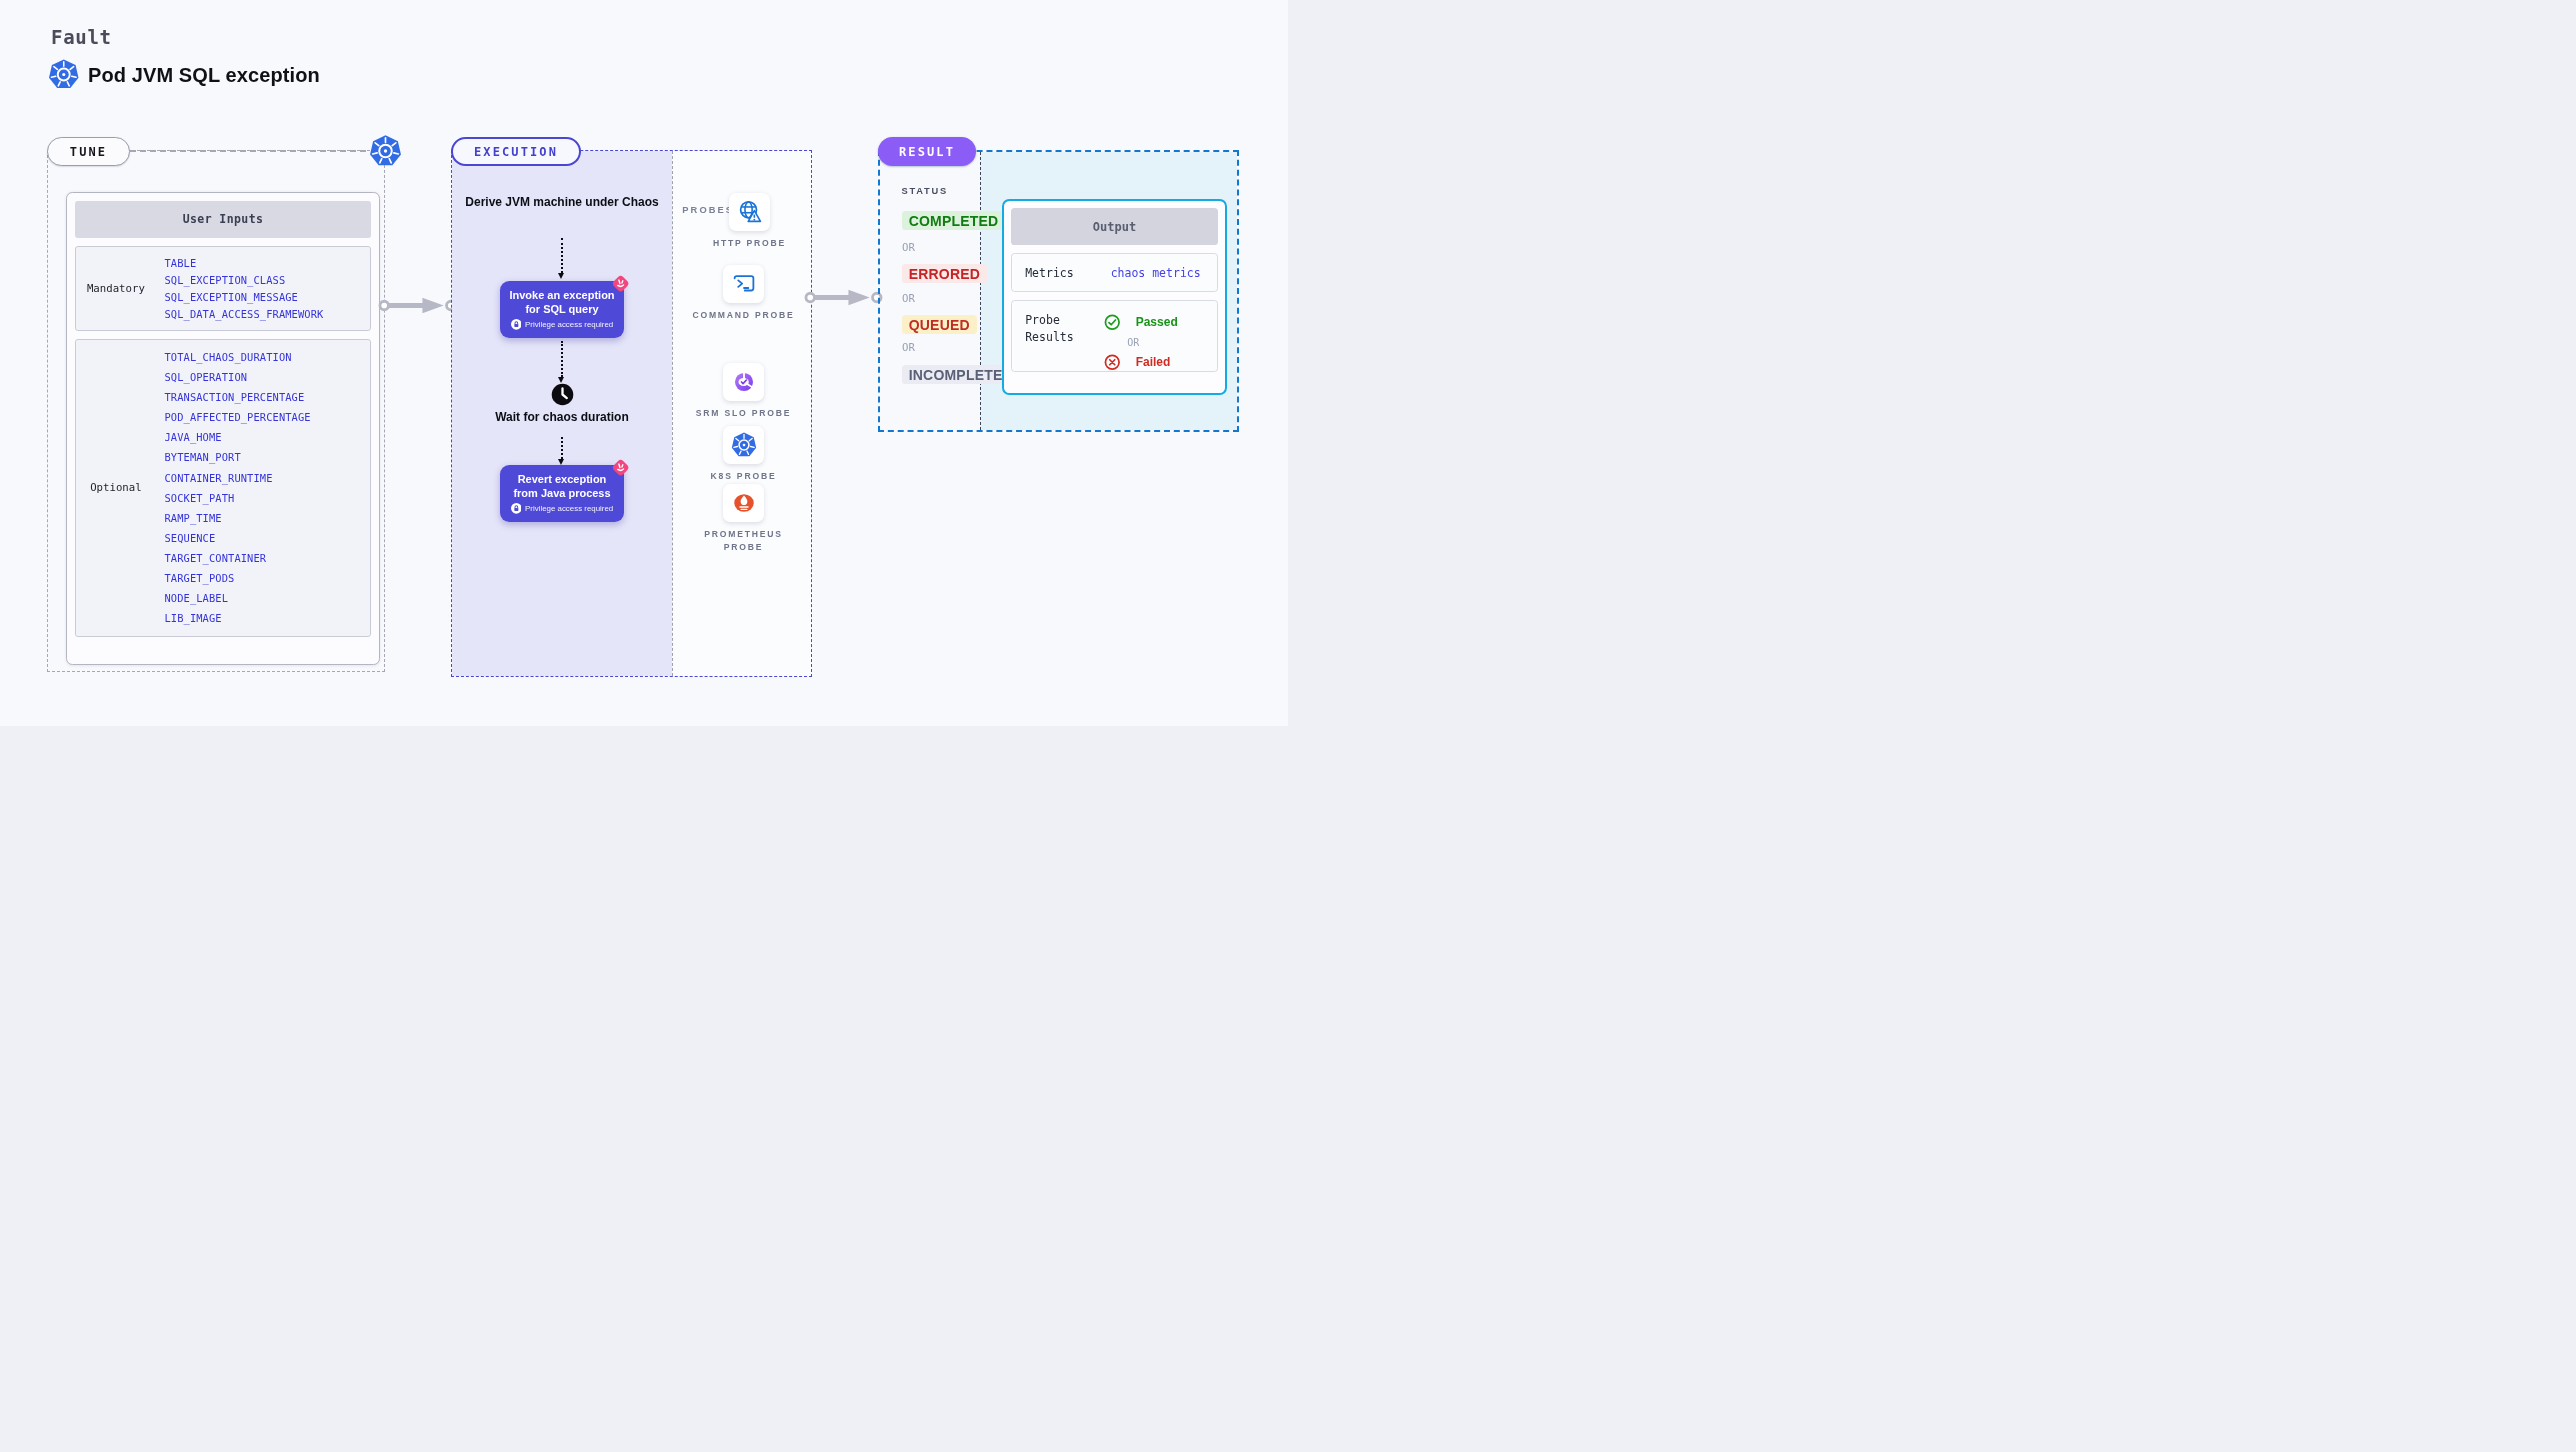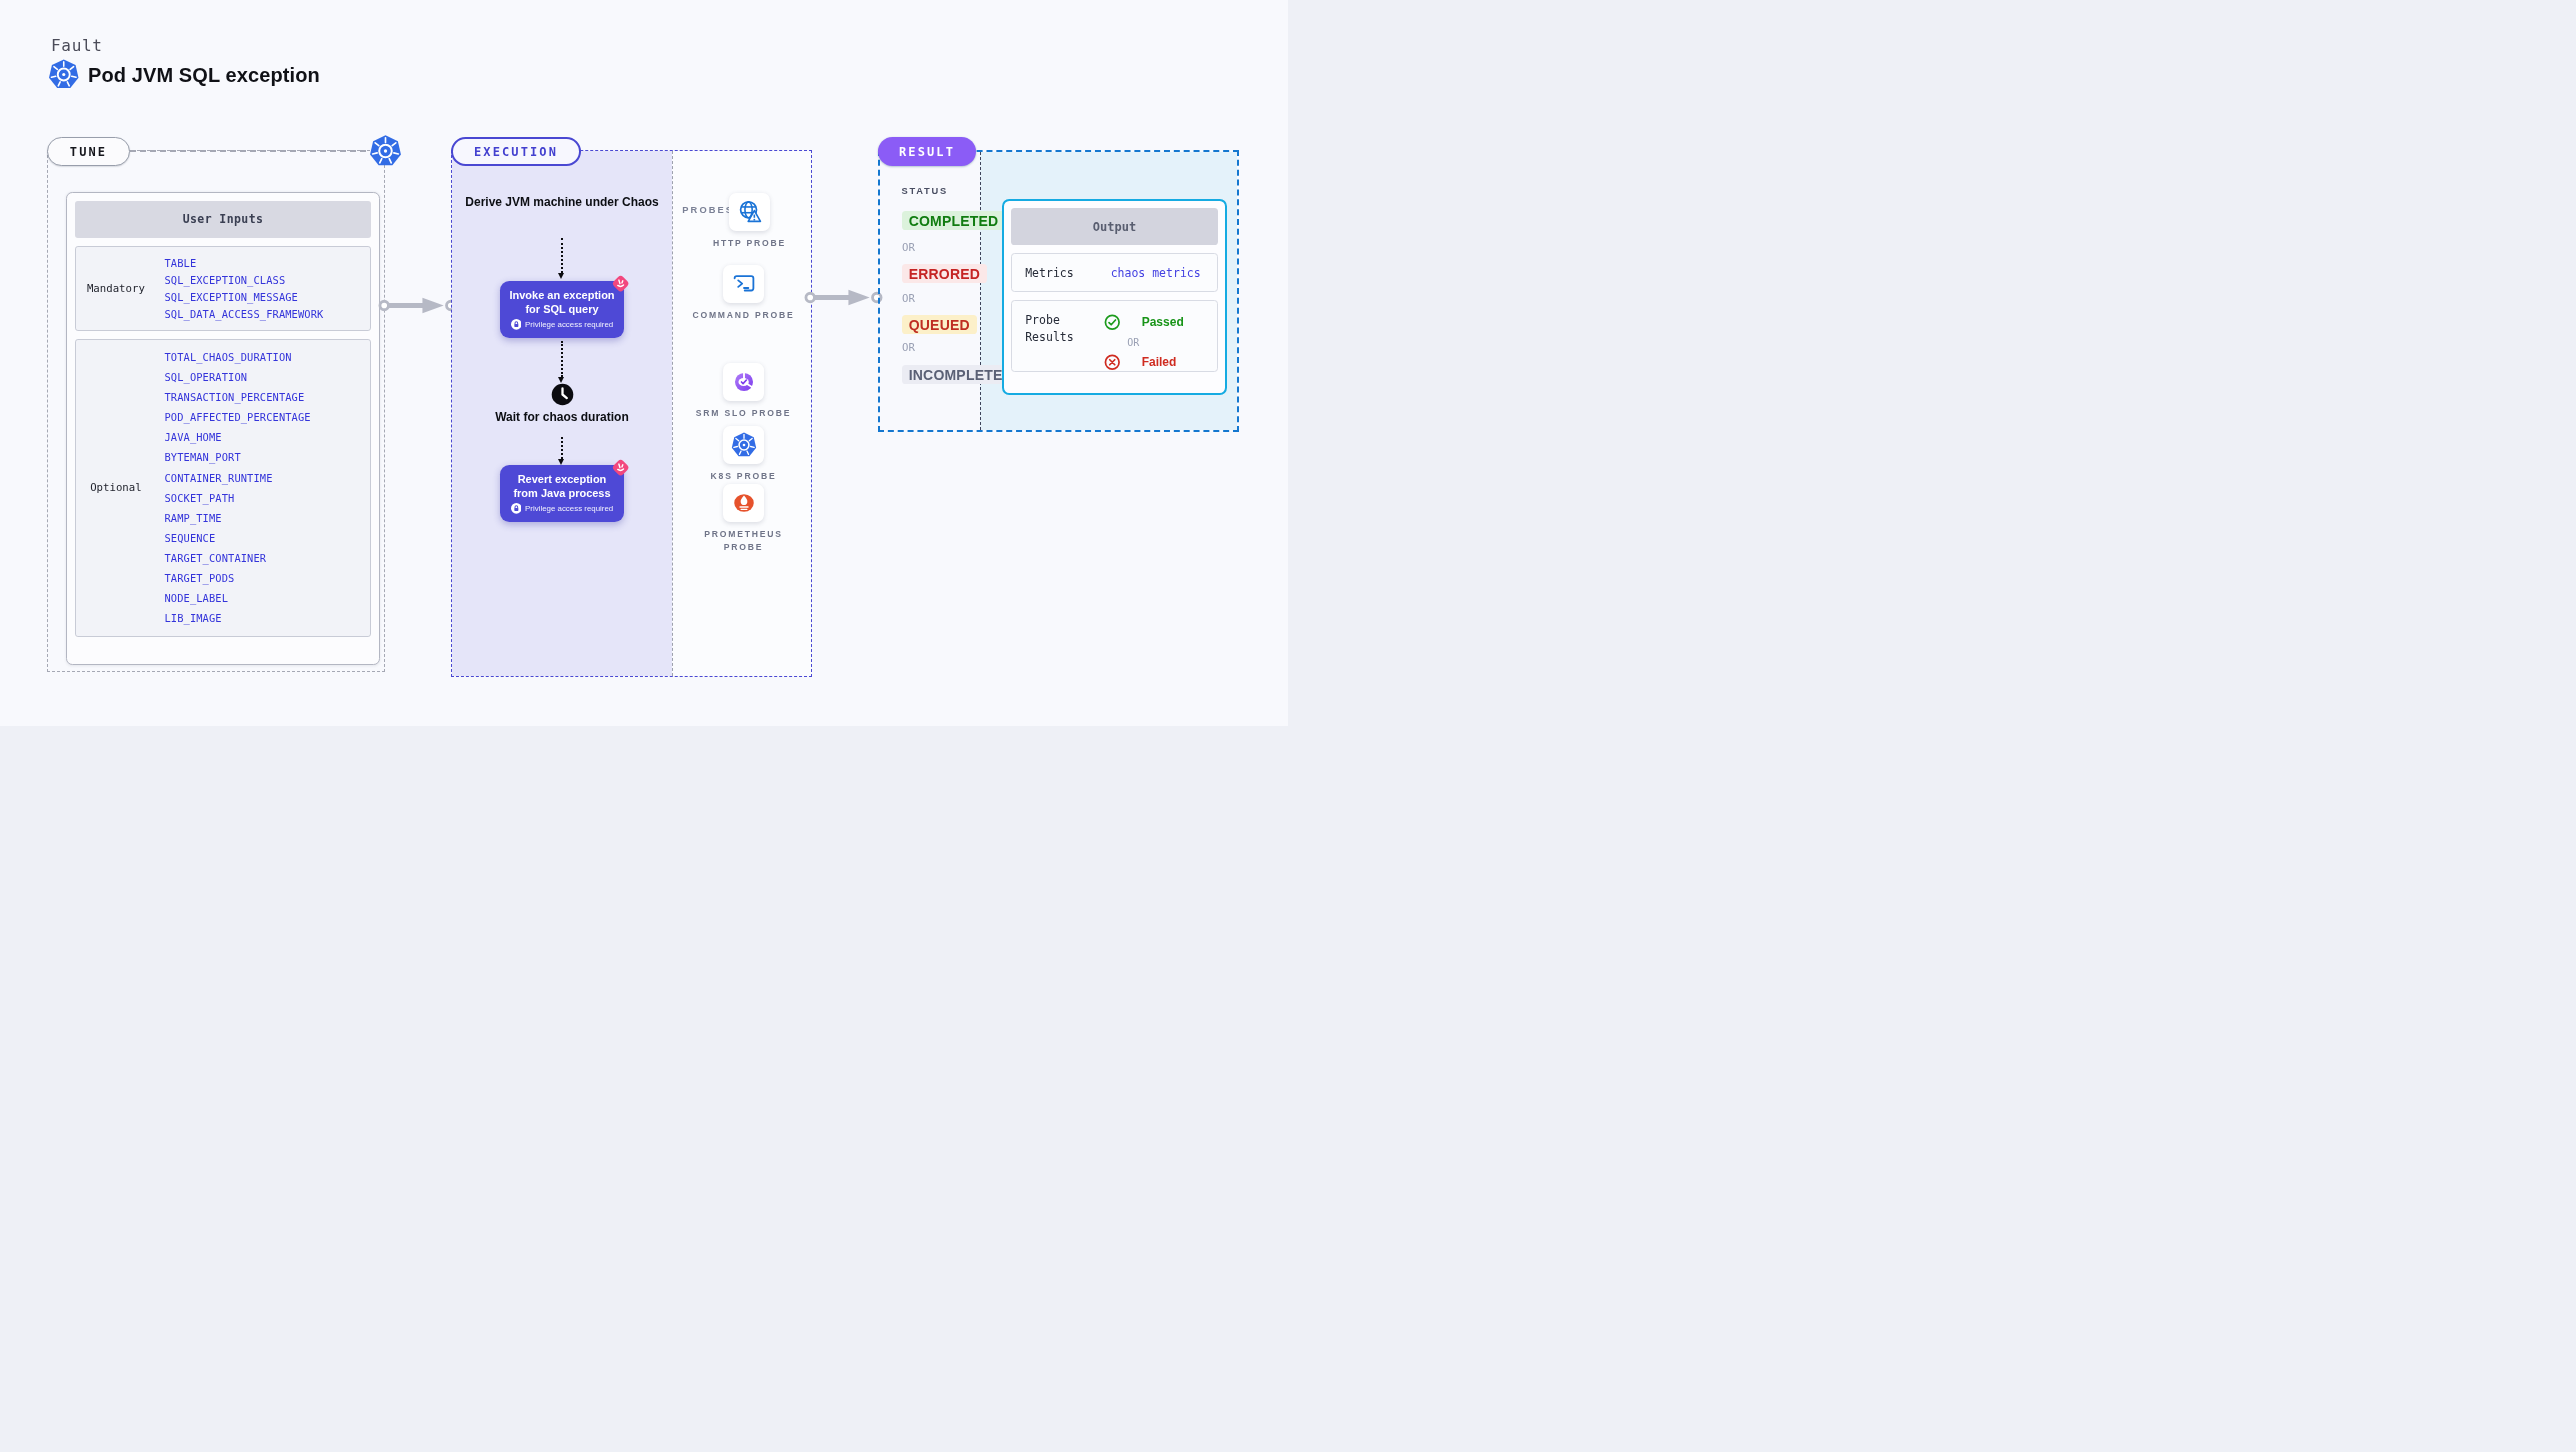--- a/index.html
+++ b/index.html
@@ -6,21 +6,21 @@
   html,body { background:#eef0f6; }
   .canvas {
     position:relative; width:1288px; height:726px; overflow:hidden;
     background:#f8f9fd;
     font-family:"Liberation Sans","DejaVu Sans",sans-serif;
     color:#14151c;
   }
   .mono { font-family:"DejaVu Sans Mono","Liberation Mono",monospace; }
 
   
-  .fault-label { position:absolute; left:51px; top:36px; font-size:16px; font-weight:normal; color:#4b4c59; letter-spacing:0.7px; }
+  .fault-label { position:absolute; left:51px; top:26px; font-size:19px; font-weight:bold; color:#4b4c59; letter-spacing:0.7px; }
   .page-title  { position:absolute; left:88px; top:64px; font-size:20px; font-weight:bold; color:#101116; letter-spacing:0.1px; }
   .hdr-k8s { position:absolute; left:48px; top:58px; width:31.5px; height:33px; }
 
   
   .pill {
     position:absolute; top:137px; height:29px; border-radius:15px;
     display:flex; align-items:center; justify-content:center;
     font-size:12px; font-weight:bold; letter-spacing:2.1px; z-index:5;
   }
   .pill-tune   { left:47px;  width:83px; background:#fbfbfd; border:1.4px solid #989eab; color:#15161c; box-shadow:0 0.7px 1.4px rgba(40,44,63,.18); }
@@ -133,21 +133,21 @@
     display:flex; align-items:center; justify-content:center;
     font-size:12px; font-weight:bold; color:#595e70;
   }
   .output-row { margin-top:7.9px; background:#fbfcfe; border:1.1px solid #d8dbe4; border-radius:3.6px; }
   .metrics-row { height:39px; display:flex; align-items:center; }
   .metrics-row .lbl { margin-left:13px; font-size:11.5px; color:#262b38; }
   .metrics-row .val { margin-left:37px; font-size:11.5px; color:#4442e2; }
   .proberes-row { height:72px; display:flex; padding:11.5px 0 0 13px; }
   .proberes-row .lbl { width:79px; font-size:11.5px; color:#262b38; line-height:1.4; }
   .pr-outcomes { flex:1; display:flex; flex-direction:column; padding-top:1.4px; }
-  .outcome { display:flex; align-items:center; gap:21px; }
+  .outcome { display:flex; align-items:center; gap:15px; }
   .outcome .txt-pass { font-size:12px; font-weight:bold; color:#189418; }
   .outcome .txt-fail { font-size:12px; font-weight:bold; color:#cf2b20; }
   .pr-or { font-size:10px; color:#9aa0b4; margin:6.4px 0 6.4px 23px; }
 </style>
 </head>
 <body>
 
 <div class="canvas">
 
   <div class="fault-label mono">Fault</div>

